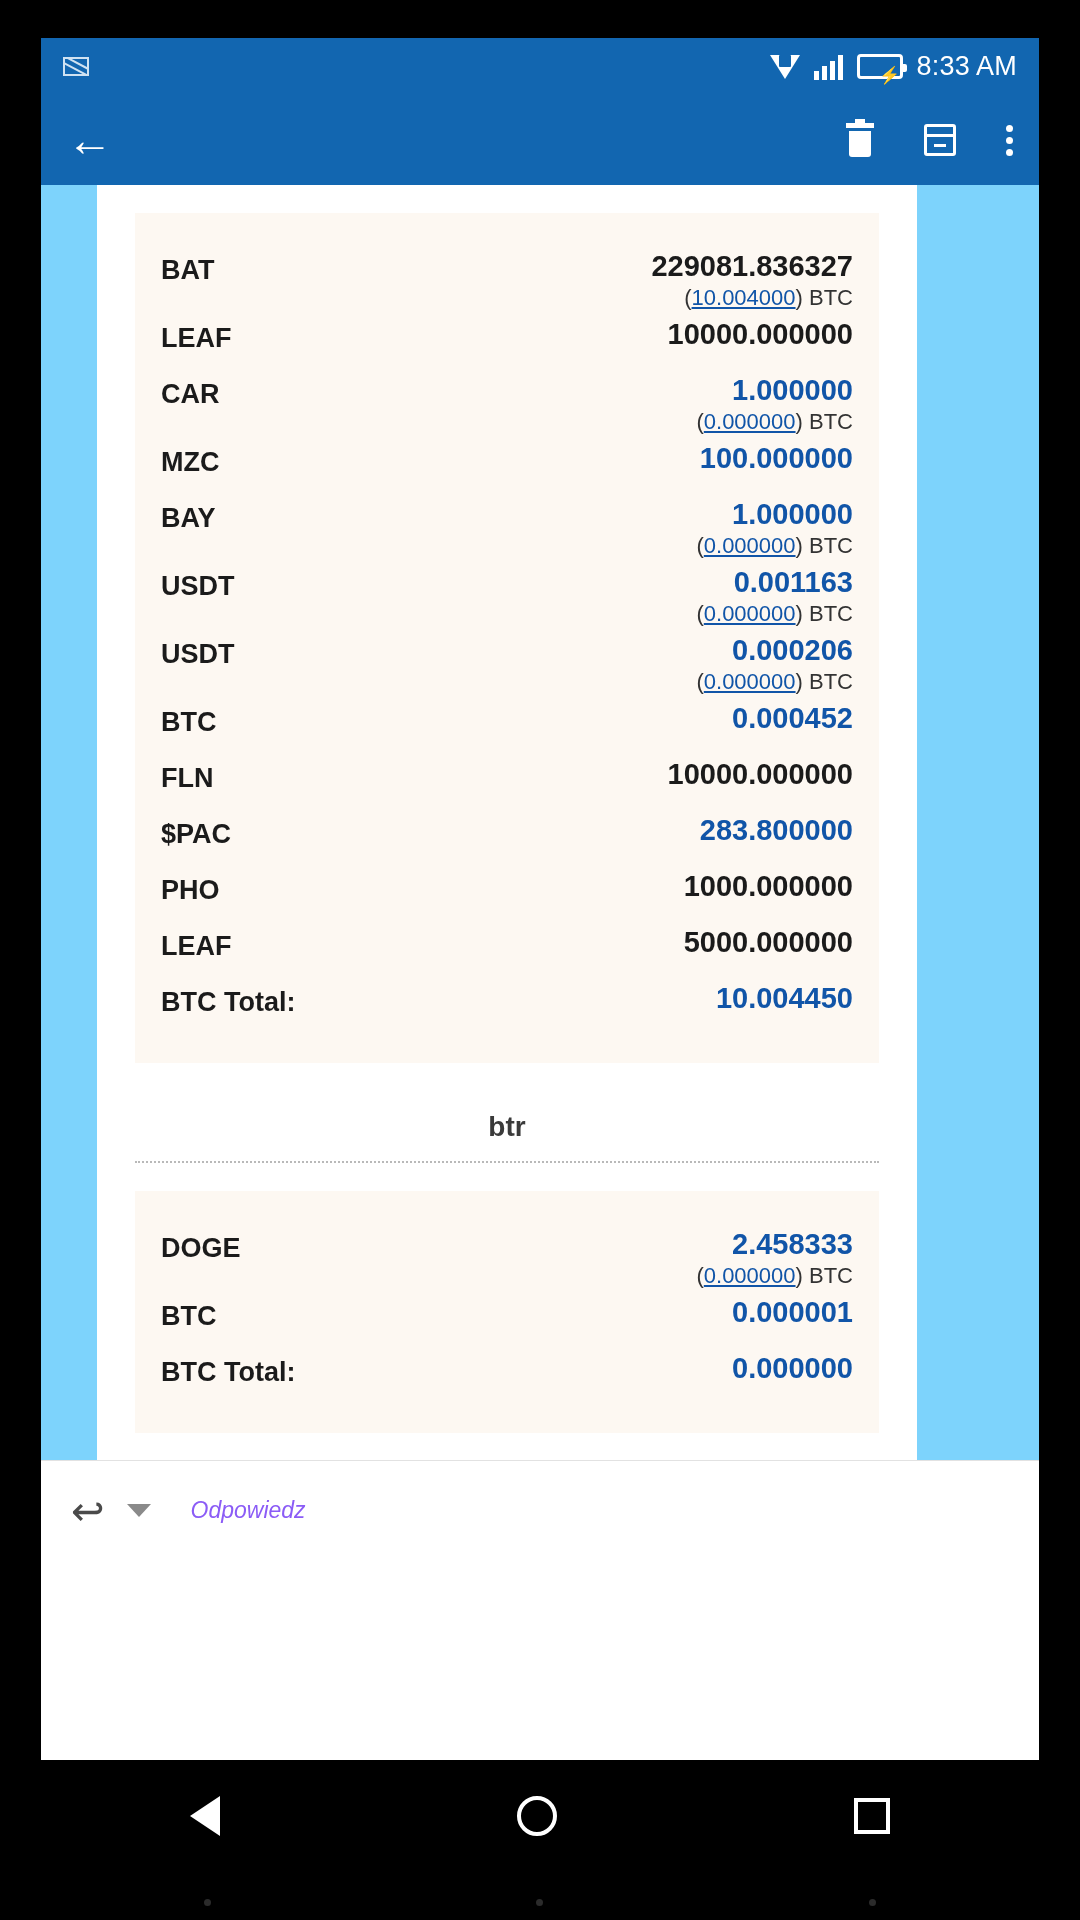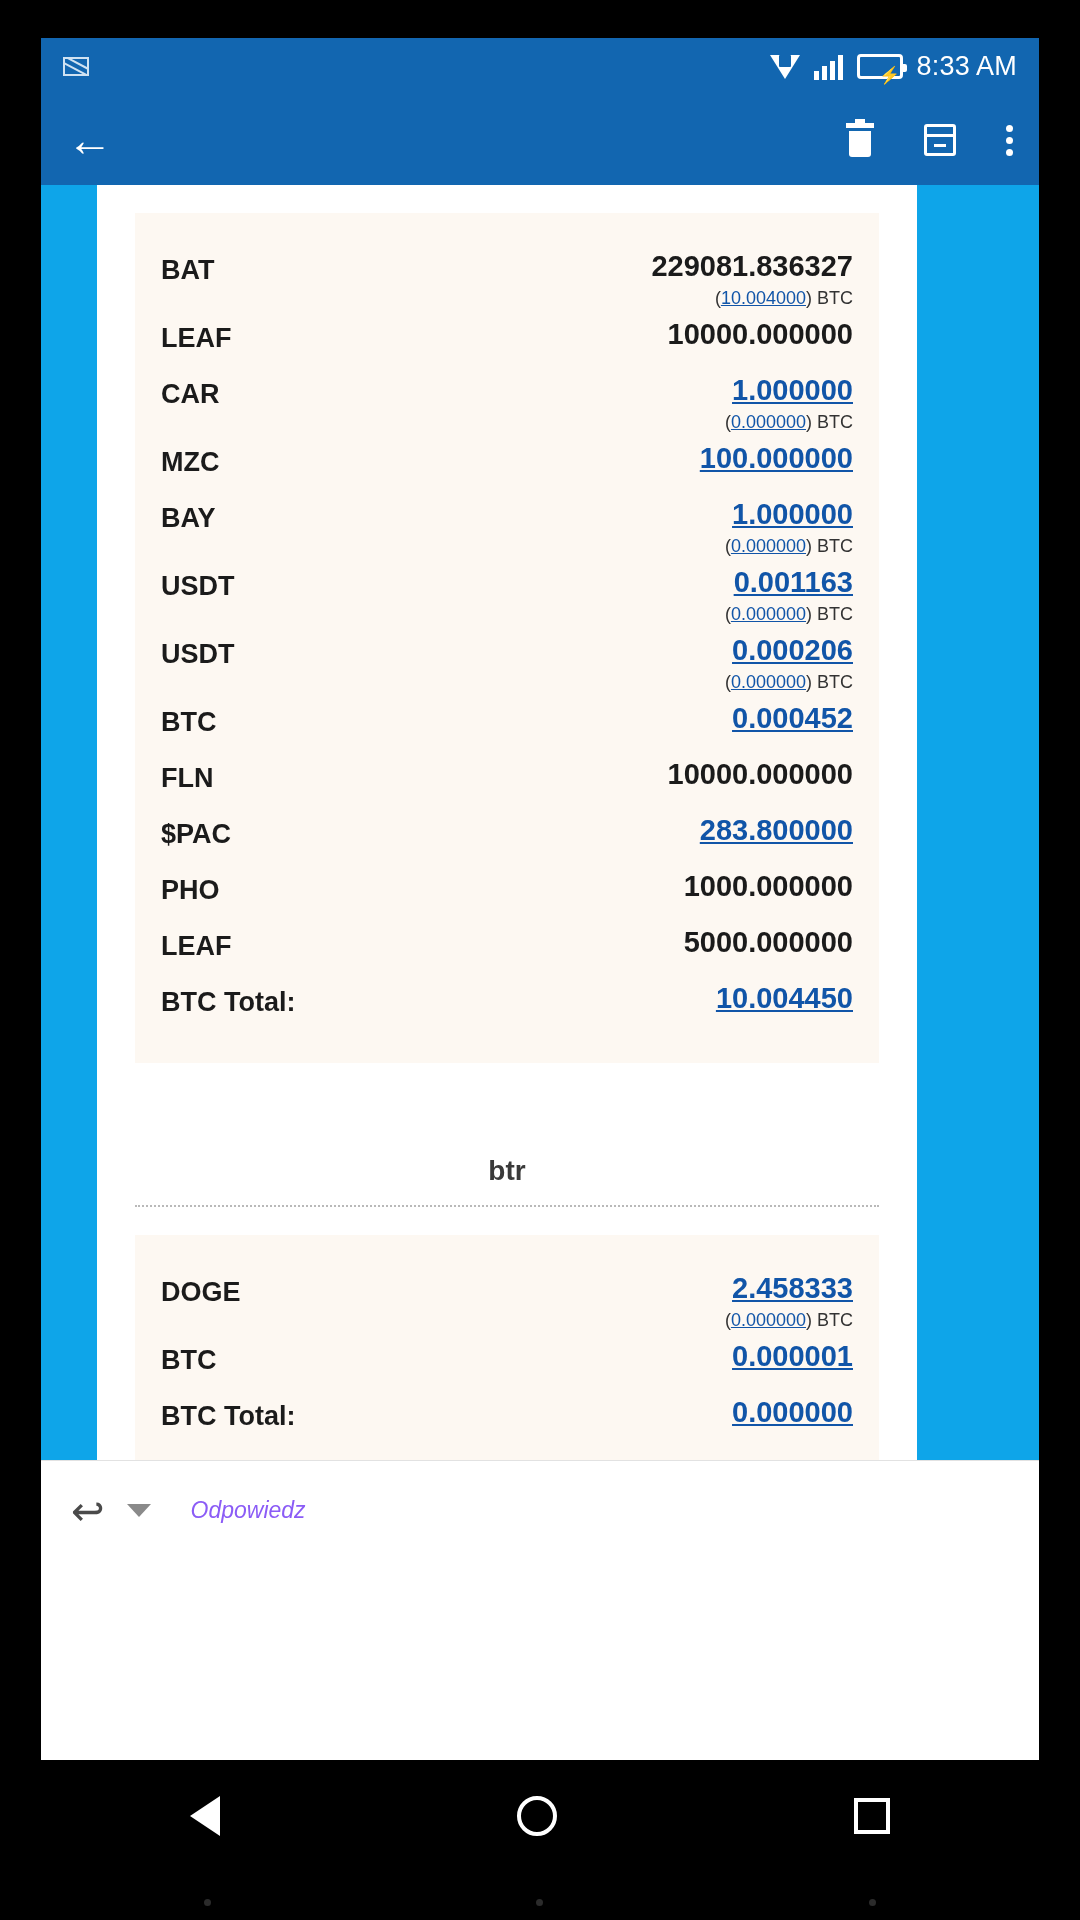--- a/index.html
+++ b/index.html
@@ -110,21 +110,21 @@
   .icon-archive::after {
     content: ""; position: absolute; left: 7px; top: 17px; width: 12px; height: 3px; background: #fff;
   }
   .icon-dots { display: flex; flex-direction: column; gap: 5px; }
   .icon-dots i { width: 7px; height: 7px; background: #fff; border-radius: 50%; display: block; }
 
   
   .content {
     position: relative;
     height: 1275px;
-    background: #0ea5e9;
+    background: #7dd3fc;
     overflow: hidden;
   }
   .page {
     position: absolute;
     left: 56px; top: 0;
     width: 820px;
     min-height: 1340px;
     background: #fff;
   }
   .card {
@@ -147,35 +147,34 @@
   }
   .vals { text-align: right; }
   .amount {
     font-size: 29px;
     font-weight: bold;
     color: #1b1b1b;
     line-height: 34px;
   }
   .amount.link {
     color: #1155a8;
-    text-decoration: underline;
   }
   .sub {
-    font-size: 18px;
+    font-size: 22px;
     color: #333;
     line-height: 30px;
   }
   .sub .lk { color: #1155a8; text-decoration: underline; }
 
   .section-title {
     text-align: center;
     font-size: 28px;
     font-weight: bold;
     color: #3a3a3a;
-    margin-top: 92px;
+    margin-top: 48px;
   }
   .divider {
     margin: 18px 38px 0 38px;
     border-top: 2px dotted #b9b9b9;
   }
 
   
   .replybar {
     height: 100px;
     background: #fff;

